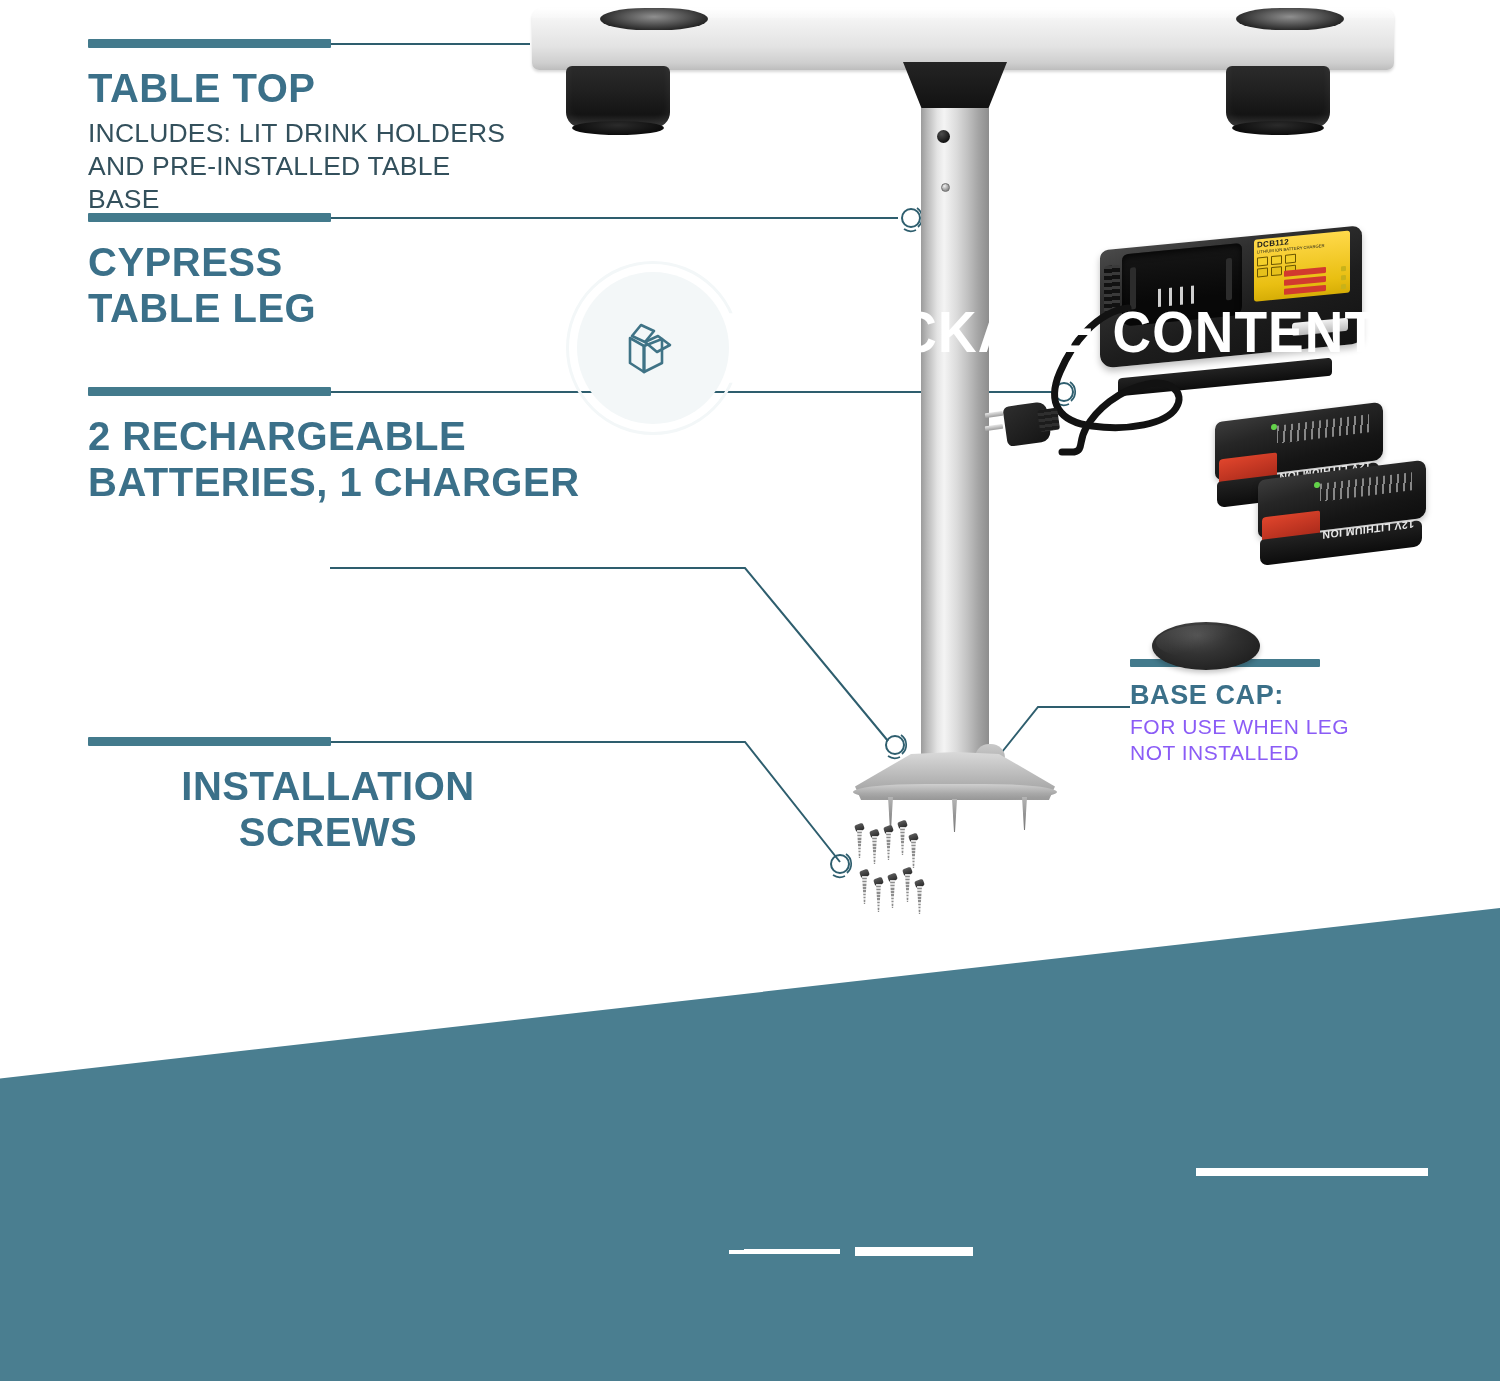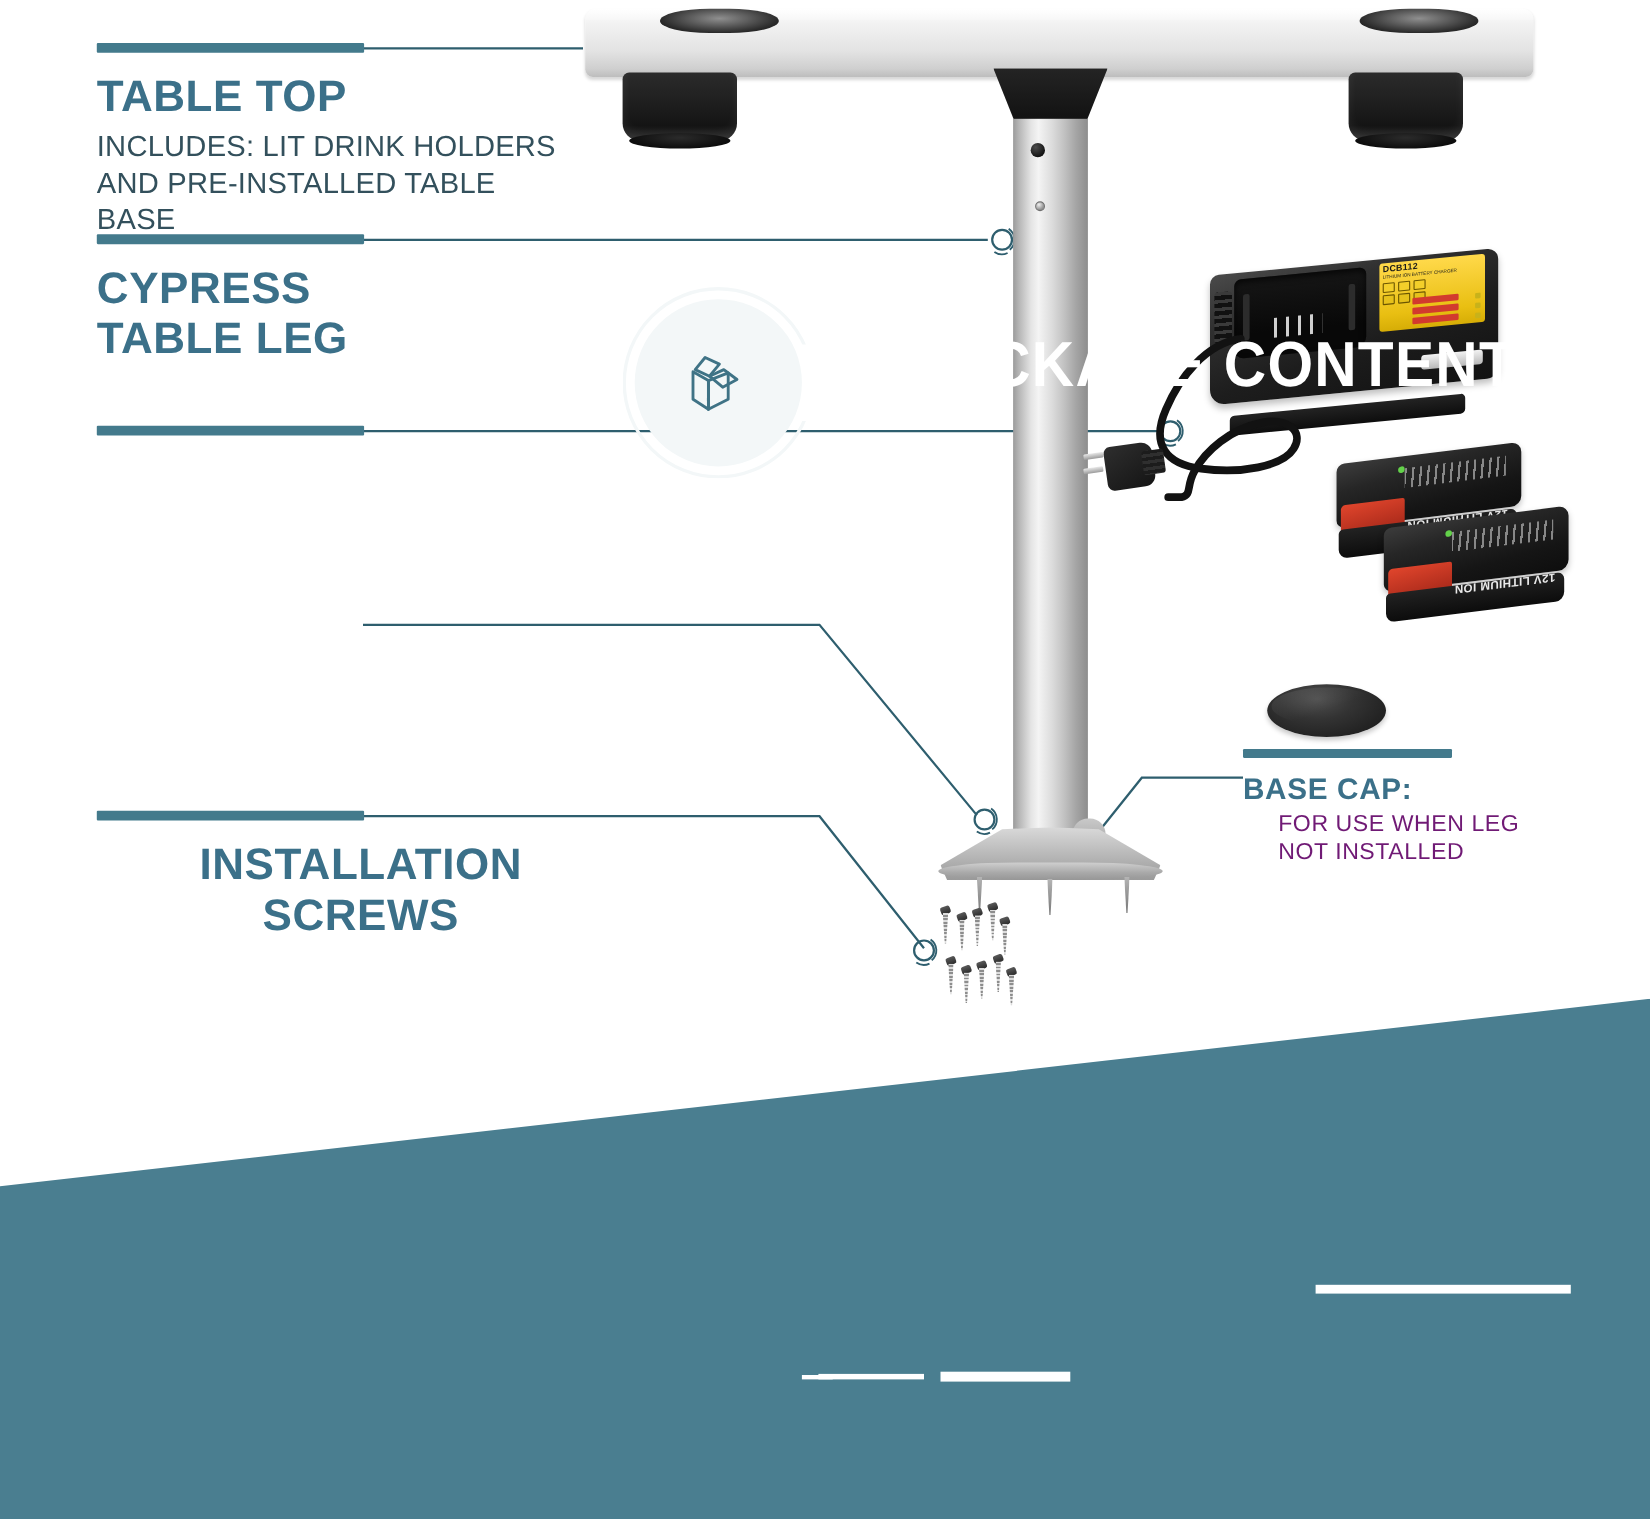--- a/index.html
+++ b/index.html
@@ -36,21 +36,21 @@
     letter-spacing: 0.2px;
     font-weight: 400;
     color: #33505C;
     line-height: 1.24;
     margin-top: 6px;
     white-space: pre-line;
   }
 
   
   .callout.small h2 { font-size: 27px; margin-top: 13px; letter-spacing:0.6px;}
-  .callout.small p  { font-size: 21px; margin-top: 3px; color:#701a75; letter-spacing:0.5px;margin-left:32px;}
+  .callout.small p  { font-size: 21px; margin-top: 3px; color:#8b5cf6; letter-spacing:0.5px;}
   .callout.small .accent-bar { height: 8px; }
 
   
   #leaders { position: absolute; left:0; top:0; width:1500px; height:1381px; pointer-events:none; }
 
   
   .art { position: absolute; }
 
   
   #tabletop {
@@ -321,30 +321,32 @@
 
   <div class="callout" style="left:88px; top:39px; width:420px;">
     <div class="accent-bar" style="width:243px;"></div>
     <h2>TABLE TOP</h2>
     <p>INCLUDES: LIT DRINK HOLDERS
 AND PRE-INSTALLED TABLE BASE</p>
   </div>
 
   <div class="callout" style="left:88px; top:387px; width:640px;">
     <div class="accent-bar" style="width:243px;"></div>
+    <h2>2 RECHARGEABLE
+BATTERIES, 1 CHARGER</h2>
   </div>
 
 
   <div class="callout" style="left:88px; top:737px; width:480px;text-align:center;">
     <div class="accent-bar" style="width:243px;"></div>
     <h2>INSTALLATION
 SCREWS</h2>
   </div>
 
-  <div class="callout small" style="left:1130px; top:681px; width:320px;">
+  <div class="callout small" style="left:1130px; top:659px; width:320px;">
     <div class="accent-bar" style="width:190px;"></div>
     <h2>BASE CAP:</h2>
     <p>FOR USE WHEN LEG
 NOT INSTALLED</p>
   </div>
 
   <div class="art" id="tabletop"></div>
   <div class="art holder-top" style="left:600px; top:8px;"></div>
   <div class="art holder-top" style="left:1236px; top:8px;"></div>
   <div class="art holder-cup" style="left:566px; top:66px;"></div>

